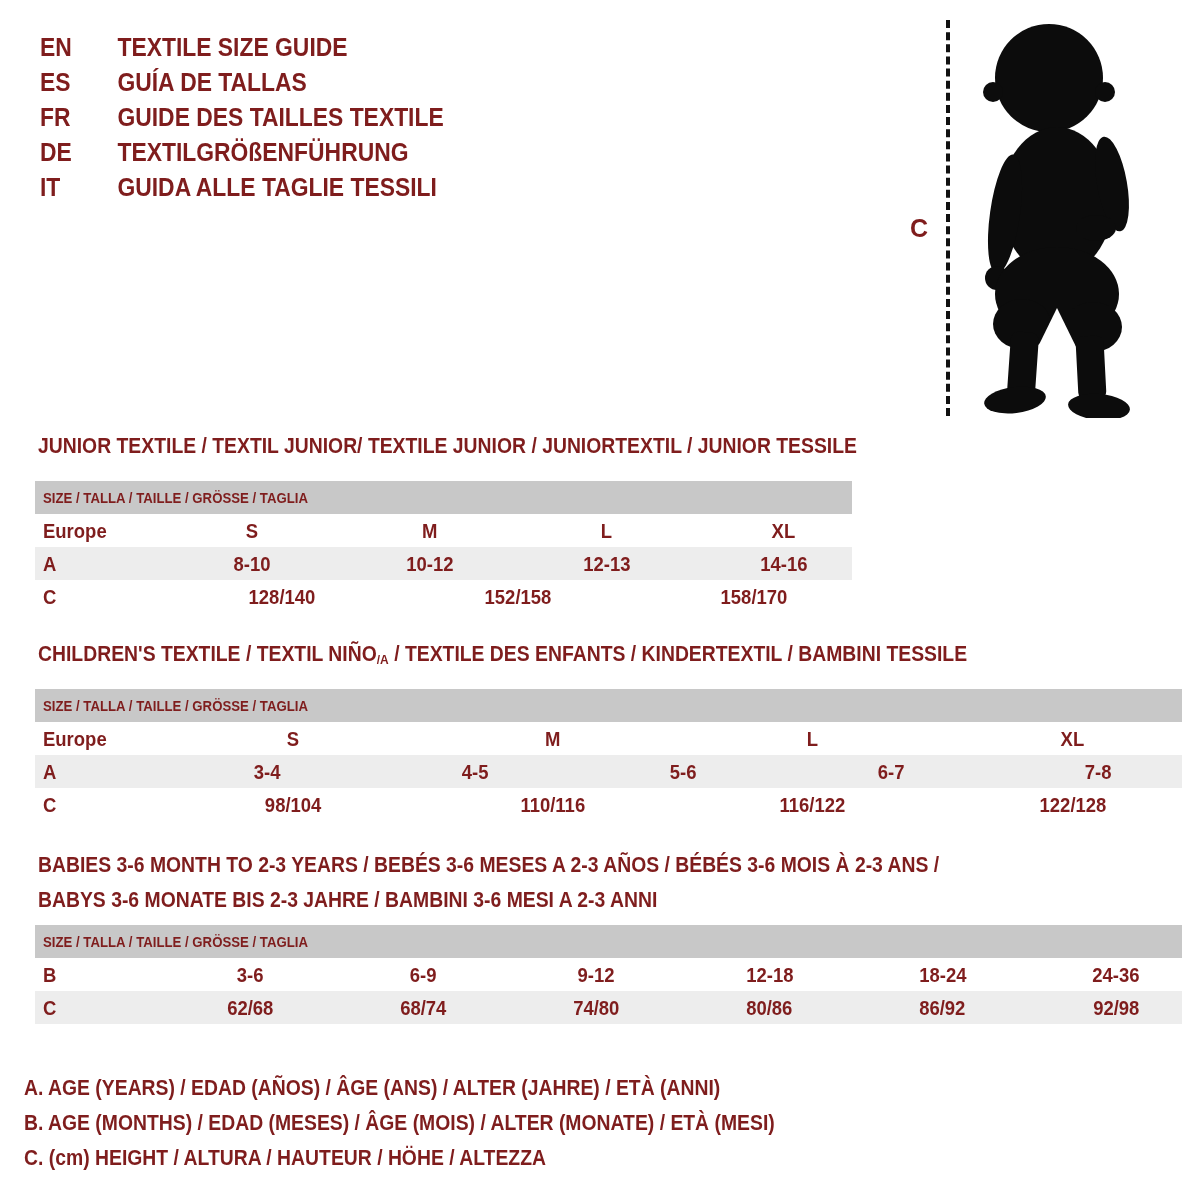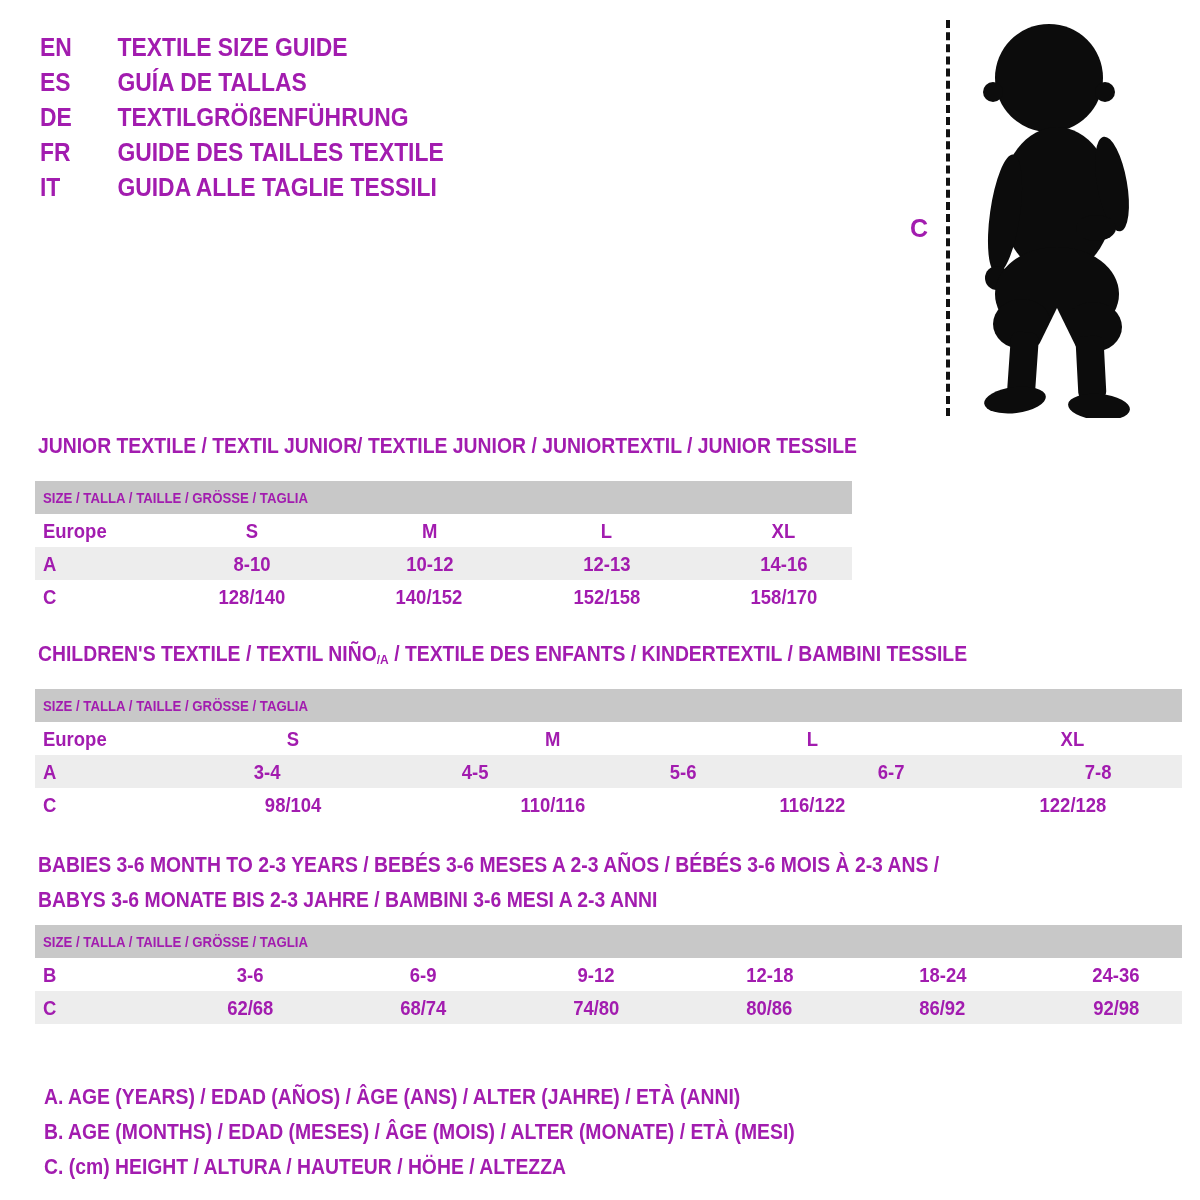--- a/index.html
+++ b/index.html
@@ -1,18 +1,18 @@
 <!DOCTYPE html>
 <html><head>
 <meta charset="utf-8">
 <style>
   html,body{margin:0;padding:0;background:#fff;}
   .canvas{
     position:relative;width:1200px;height:1200px;background:#ffffff;
-    font-family:"Liberation Sans",sans-serif;color:#a21caf;overflow:hidden;
+    font-family:"Liberation Sans",sans-serif;color:#7f1d1d;overflow:hidden;
   }
   .cond{display:inline-block;white-space:nowrap;transform:scaleX(0.88);}
   .cond-l{display:inline-block;white-space:nowrap;transform:scaleX(0.88);transform-origin:0 50%;}
 
   
   .langs{position:absolute;top:30px;left:40px;}
   .lang-row{height:35px;line-height:35px;font-size:26px;font-weight:bold;}
   .lang-code{display:inline-block;width:88px;}
 
   
@@ -28,33 +28,33 @@
   .size-table{position:absolute;left:35px;font-weight:bold;font-size:21px;}
   .w-junior{width:817px;}
   .w-wide{width:1147px;}
   .thead{height:33px;line-height:33px;background:#c8c8c8;padding-left:8px;font-size:15px;}
   .trow{display:flex;height:33px;line-height:33px;gap:41px;}
   .trow.shaded{background:#ededed;}
   .lab{flex:0 0 auto;width:100px;padding-left:8px;text-align:left;}
   .cell{flex:1 1 0;text-align:center;}
 
   
-  .legend{position:absolute;left:44px;top:1070px;margin-top:9px;}
+  .legend{position:absolute;left:24px;top:1070px;}
   .legend-row{height:35px;line-height:35px;font-size:22px;font-weight:bold;}
 </style>
 </head>
 <body>
 
 <div class="canvas">
 
   <div class="langs">
     <div class="lang-row"><span class="cond-l"><span class="lang-code">EN</span><span class="lang-title">TEXTILE SIZE GUIDE</span></span></div>
     <div class="lang-row"><span class="cond-l"><span class="lang-code">ES</span><span class="lang-title">GUÍA DE TALLAS</span></span></div>
+    <div class="lang-row"><span class="cond-l"><span class="lang-code">FR</span><span class="lang-title">GUIDE DES TAILLES TEXTILE</span></span></div>
     <div class="lang-row"><span class="cond-l"><span class="lang-code">DE</span><span class="lang-title">TEXTILGRÖßENFÜHRUNG</span></span></div>
-    <div class="lang-row"><span class="cond-l"><span class="lang-code">FR</span><span class="lang-title">GUIDE DES TAILLES TEXTILE</span></span></div>
     <div class="lang-row"><span class="cond-l"><span class="lang-code">IT</span><span class="lang-title">GUIDA ALLE TAGLIE TESSILI</span></span></div>
   </div>
 
   <span class="c-label">C</span>
   <div class="dash-line"></div>
   <svg class="baby-svg" width="178" height="402" viewBox="0 0 178 402" aria-hidden="true">
     <g fill="#0c0c0c">
       <circle cx="84" cy="62" r="54"></circle>
       <circle cx="28" cy="76" r="10"></circle>
       <circle cx="140" cy="76" r="10"></circle>
@@ -89,21 +89,20 @@
     <div class="trow shaded">
       <div class="lab"><span class="cond-l">A</span></div>
       <div class="cell"><span class="cond">8-10</span></div>
       <div class="cell"><span class="cond">10-12</span></div>
       <div class="cell"><span class="cond">12-13</span></div>
       <div class="cell"><span class="cond">14-16</span></div>
     </div>
     <div class="trow">
       <div class="lab"><span class="cond-l">C</span></div>
       <div class="cell"><span class="cond">128/140</span></div>
-      <div class="cell"><span class="cond">140/152</span></div>
       <div class="cell"><span class="cond">152/158</span></div>
       <div class="cell"><span class="cond">158/170</span></div>
     </div>
   </div>
 
   <div class="sec-title" style="top:642px">
     <span class="cond-l"><span>CHILDREN'S TEXTILE / TEXTIL NIÑO</span><sub class="subA">/A</sub><span> / TEXTILE DES ENFANTS / KINDERTEXTIL / BAMBINI TESSILE</span></span>
   </div>
   <div class="size-table w-wide" style="top:689px">
     <div class="thead"><span class="cond-l">SIZE / TALLA / TAILLE / GRÖSSE / TAGLIA</span></div>

